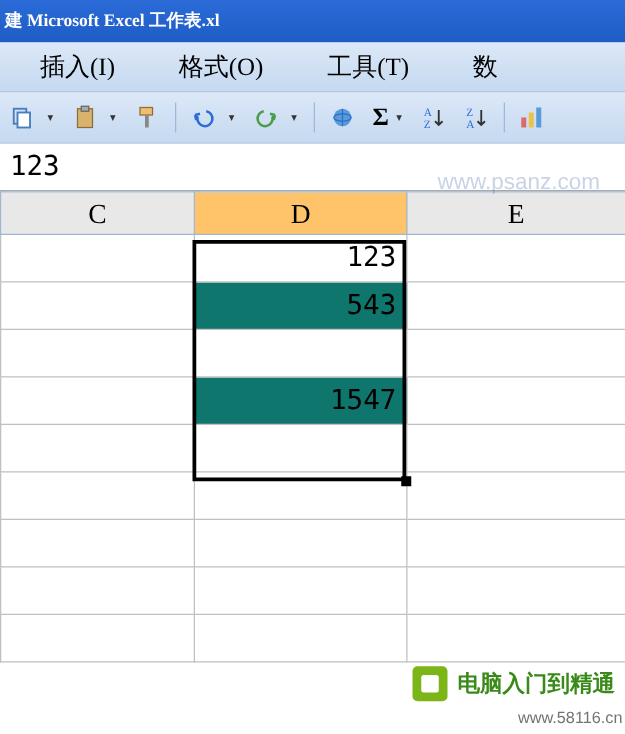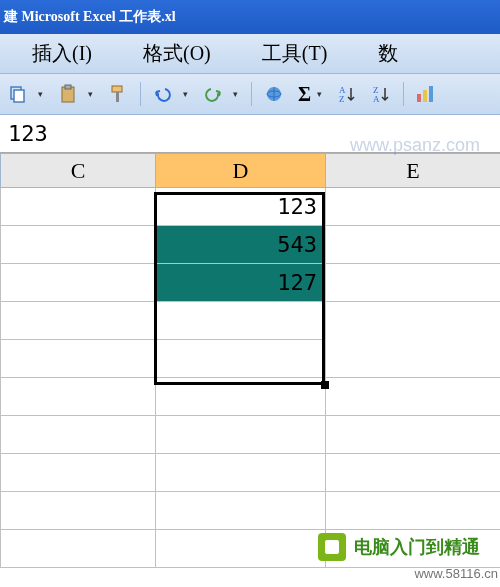--- a/index.html
+++ b/index.html
@@ -26,21 +26,21 @@
     .cell.sel { background: #0f766e; }
     .cell.sel-first { background: #fff; }
     .col-c { width: 155px; }
     .col-d { width: 170px; }
     .col-e { width: 175px; }
     
     .selection-border { position: absolute; border: 3px solid #000; pointer-events: none; }
     .fill-handle { position: absolute; width: 8px; height: 8px; background: #000; }
     
     .watermark1 { position: absolute; right: 20px; top: 108px; color: rgba(100,130,180,0.35); font-size: 18px; font-family: Arial; pointer-events: none; margin-top: 27px; }
-    .watermark2 { position: absolute; right: 20px; bottom: 26px; display: flex; align-items: center; gap: 8px; pointer-events: none; }
+    .watermark2 { position: absolute; right: 8px; bottom: 26px; display: flex; align-items: center; gap: 8px; pointer-events: none; }
     .wm-icon { width: 28px; height: 28px; background: #7cb518; border-radius: 4px; position: relative; }
     .wm-icon::after { content: ''; position: absolute; width: 14px; height: 14px; background: #fff; border-radius: 2px; top: 7px; left: 7px; }
     .wm-txt { color: #3a8a1a; font-size: 18px; font-weight: bold; text-shadow: 1px 1px 2px rgba(255,255,255,0.8); }
     .watermark3 { position: absolute; right: 2px; bottom: 6px; color: rgba(80,80,80,0.8); font-size: 13px; font-family: Arial; pointer-events: none; }
   </style>
 </head>
 <body>
 
 <div class="title-bar">
   <span>建 Microsoft Excel 工作表.xl</span>
@@ -136,29 +136,25 @@
     <div class="cell col-d sel sel-first">123</div>
     <div class="cell col-e"></div>
   </div>
   <div class="row">
     <div class="cell col-c"></div>
     <div class="cell col-d sel">543</div>
     <div class="cell col-e"></div>
   </div>
   <div class="row">
     <div class="cell col-c"></div>
-    <div class="cell col-d sel">127</div>
     <div class="cell col-e"></div>
   </div>
   <div class="row">
     <div class="cell col-c"></div>
-    <div class="cell col-e"></div>
-  </div>
-  <div class="row">
-    <div class="cell col-c"></div>
+    <div class="cell col-d sel">1547</div>
     <div class="cell col-e"></div>
   </div>
   <div class="row">
     <div class="cell col-c"></div>
     <div class="cell col-d"></div>
     <div class="cell col-e"></div>
   </div>
   <div class="row">
     <div class="cell col-c"></div>
     <div class="cell col-d"></div>

